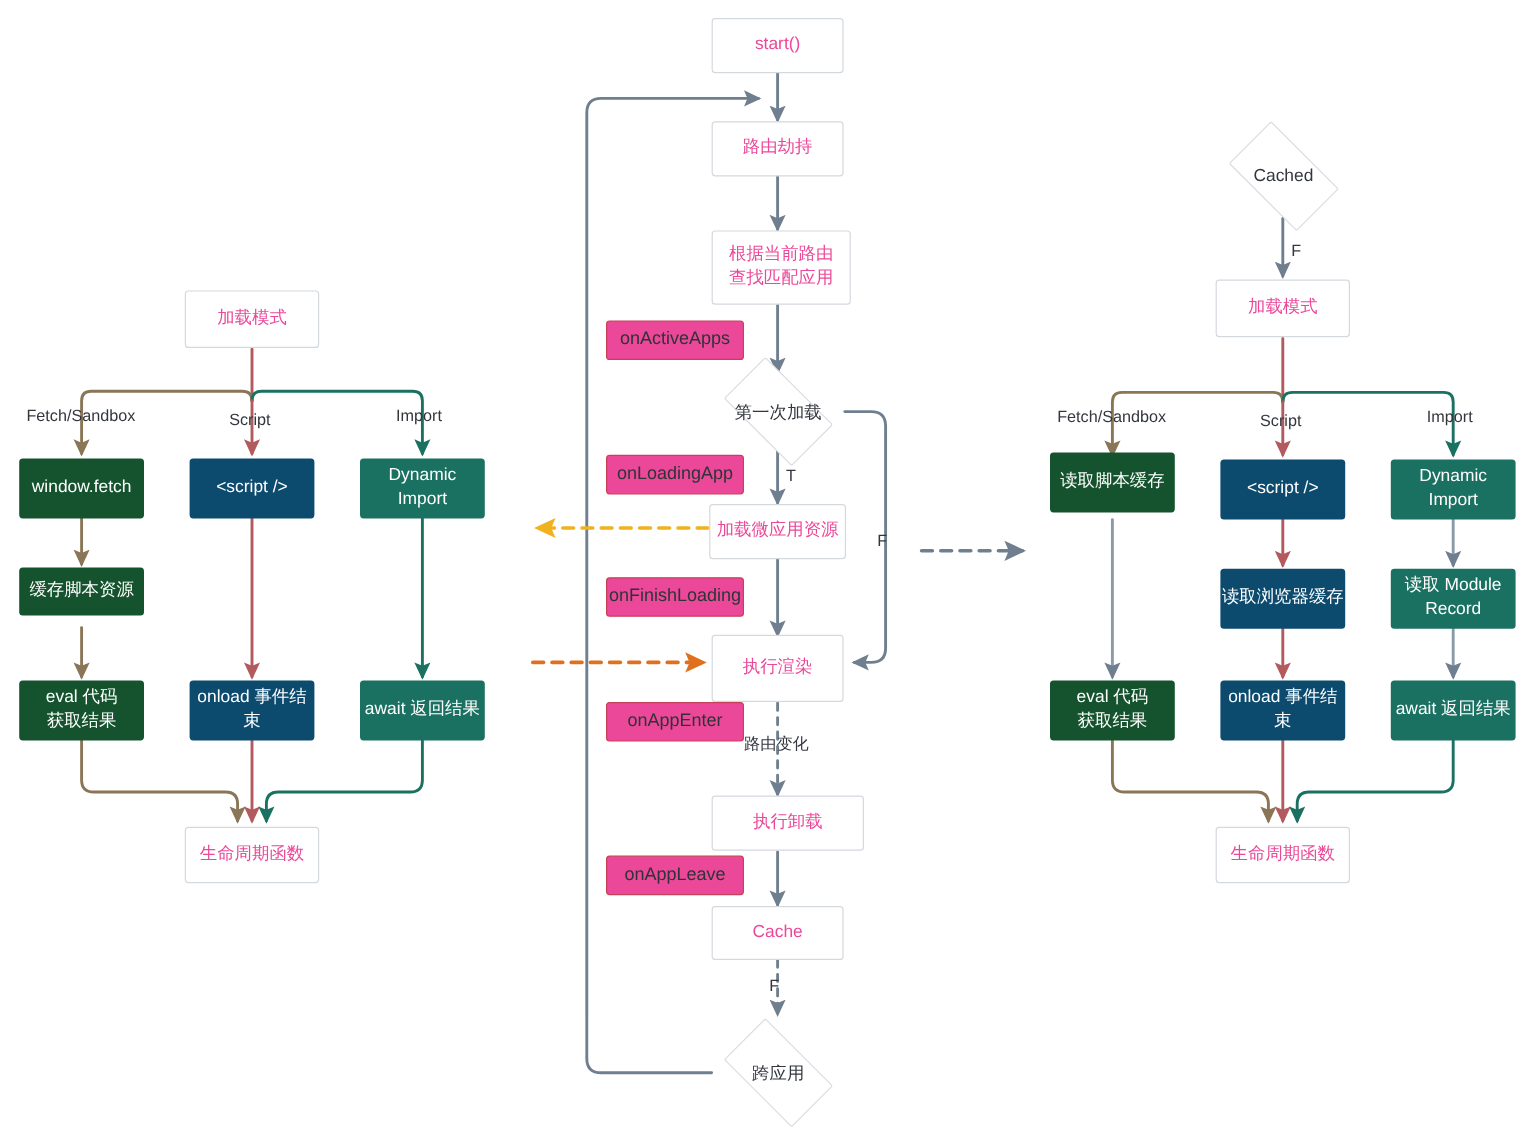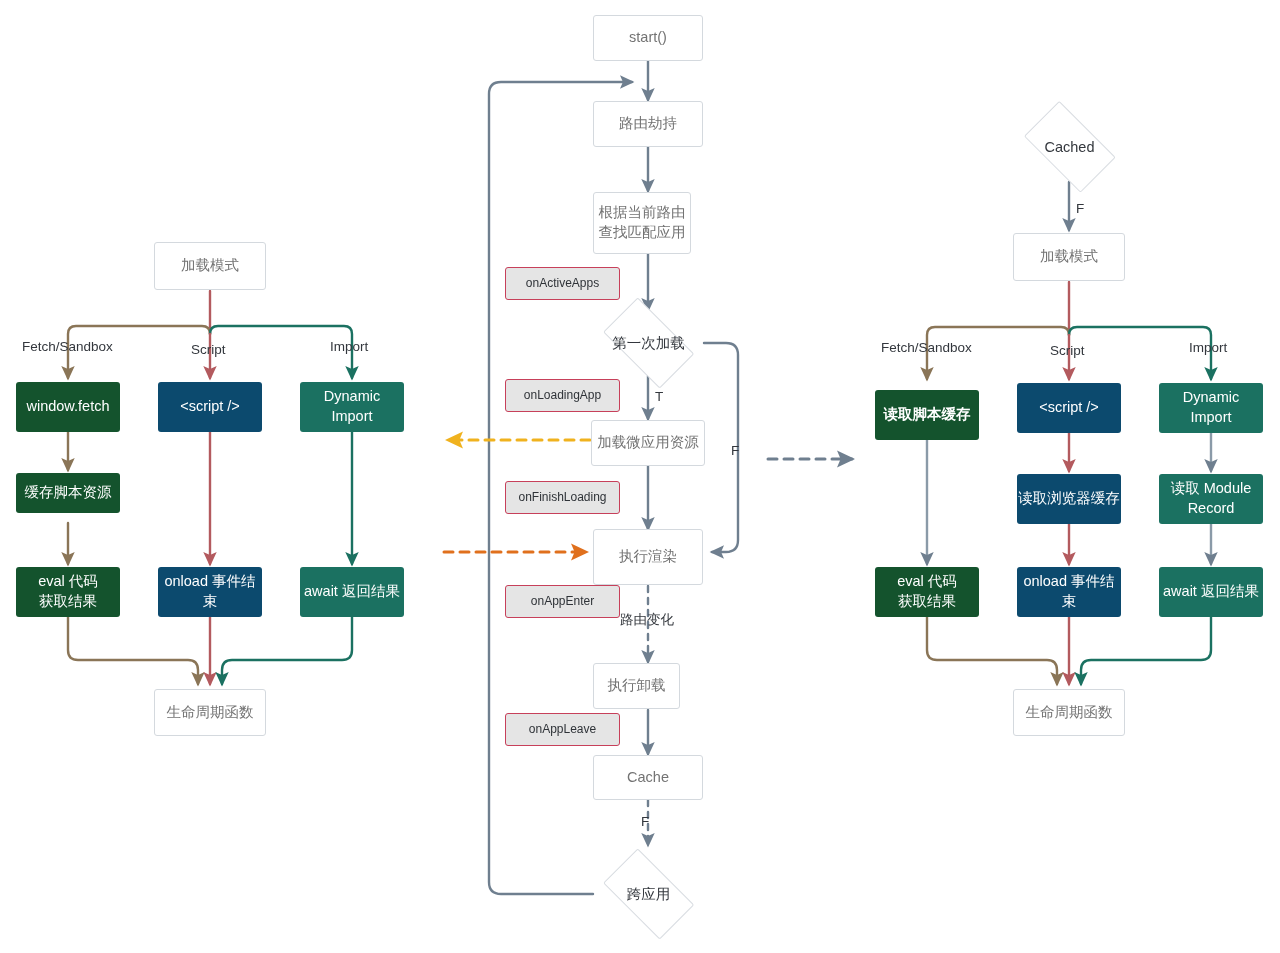--- a/index.html
+++ b/index.html
@@ -33,40 +33,40 @@
     justify-content: center;
     text-align: center;
     line-height: 1.35;
     white-space: pre-line;
   }
   
   .box-plain {
     background: #ffffff;
     border: 1px solid #d4d9de;
     border-radius: 3px;
-    color: #737373;
+    color: #ec4899;
     font-size: 14.5px;
   }
   
   .box-fill {
     border-radius: 3px;
     color: #ffffff;
     font-size: 14.5px;
   }
   .fill-brown { background: #14532d; }
   .fill-red   { background: #0c4a6e; }
   .fill-green { background: #1b7161; }
 
   
   .badge {
-    background: #e5e5e5;
+    background: #ec4899;
     border: 1.6px solid #c7405a;
     border-radius: 3px;
     color: #2f3338;
-    font-size: 12px;
+    font-size: 15px;
   }
 
   
   .diamond {
     position: absolute;
     display: flex;
     align-items: center;
     justify-content: center;
   }
   .diamond .dshape {
@@ -197,33 +197,33 @@
       <path d="M1069,617 L1069,684" stroke="#b35a5e" marker-end="url(#ah-red)"></path>
 
       <path d="M1211,617 L1211,650 Q1211,660 1201,660 L1091,660 Q1081,660 1081,670 L1081,684" stroke="#1b7161" marker-end="url(#ah-green)"></path>
     </g>
   </svg>
 
   <div class="node box-plain" style="left:593px; top:15px; width:110px; height:46px;">start()</div>
 
   <div class="node box-plain" style="left:593px; top:101px; width:110px; height:46px;">路由劫持</div>
 
-  <div class="node box-plain" style="left:593px; top:192px; width:98px; height:62px;">根据当前路由
+  <div class="node box-plain" style="left:593px; top:192px; width:116px; height:62px;">根据当前路由
 查找匹配应用</div>
 
   <div class="diamond" style="left:593px; top:310px; width:111px; height:66px;">
     <div class="dshape"></div>
     <div class="dlabel">第一次加载</div>
   </div>
 
   <div class="node box-plain" style="left:591px; top:420px; width:114px; height:46px;">加载微应用资源</div>
 
   <div class="node box-plain" style="left:593px; top:529px; width:110px; height:56px;">执行渲染</div>
 
-  <div class="node box-plain" style="left:593px; top:663px; width:87px; height:46px;">执行卸载</div>
+  <div class="node box-plain" style="left:593px; top:663px; width:127px; height:46px;">执行卸载</div>
 
   <div class="node box-plain" style="left:593px; top:755px; width:110px; height:45px;">Cache</div>
 
   <div class="diamond" style="left:593px; top:861px; width:111px; height:66px;">
     <div class="dshape"></div>
     <div class="dlabel">跨应用</div>
   </div>
 
   <div class="node badge" style="left:505px; top:267px; width:115px; height:33px;">onActiveApps</div>
   <div class="node badge" style="left:505px; top:379px; width:115px; height:33px;">onLoadingApp</div>
@@ -261,21 +261,21 @@
     <div class="dlabel">Cached</div>
   </div>
   <div class="edge-label" style="left:1076px; top:201px;">F</div>
 
   <div class="node box-plain" style="left:1013px; top:233px; width:112px; height:48px;">加载模式</div>
 
   <div class="edge-label" style="left:881px; top:340px;">Fetch/Sandbox</div>
   <div class="edge-label" style="left:1050px; top:343px;">Script</div>
   <div class="edge-label" style="left:1189px; top:340px;">Import</div>
 
-  <div class="node box-fill fill-brown" style="left:875px; top:390px; width:104px; height:50px;font-weight:bold;">读取脚本缓存</div>
+  <div class="node box-fill fill-brown" style="left:875px; top:377px; width:104px; height:50px;">读取脚本缓存</div>
   <div class="node box-fill fill-brown" style="left:875px; top:567px; width:104px; height:50px;">eval 代码
 获取结果</div>
 
   <div class="node box-fill fill-red" style="left:1017px; top:383px; width:104px; height:50px;">&lt;script /&gt;</div>
   <div class="node box-fill fill-red" style="left:1017px; top:474px; width:104px; height:50px;">读取浏览器缓存</div>
   <div class="node box-fill fill-red" style="left:1017px; top:567px; width:104px; height:50px;">onload 事件结束</div>
 
   <div class="node box-fill fill-green" style="left:1159px; top:383px; width:104px; height:50px;">Dynamic
 Import</div>
   <div class="node box-fill fill-green" style="left:1159px; top:474px; width:104px; height:50px;">读取 Module

